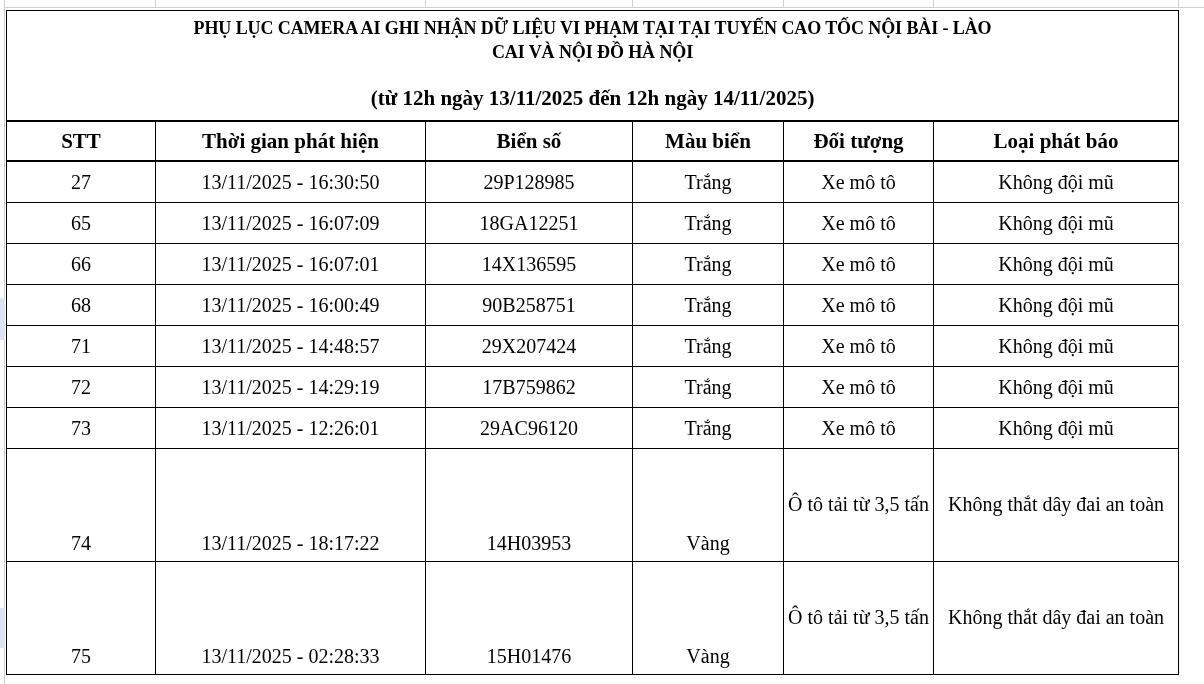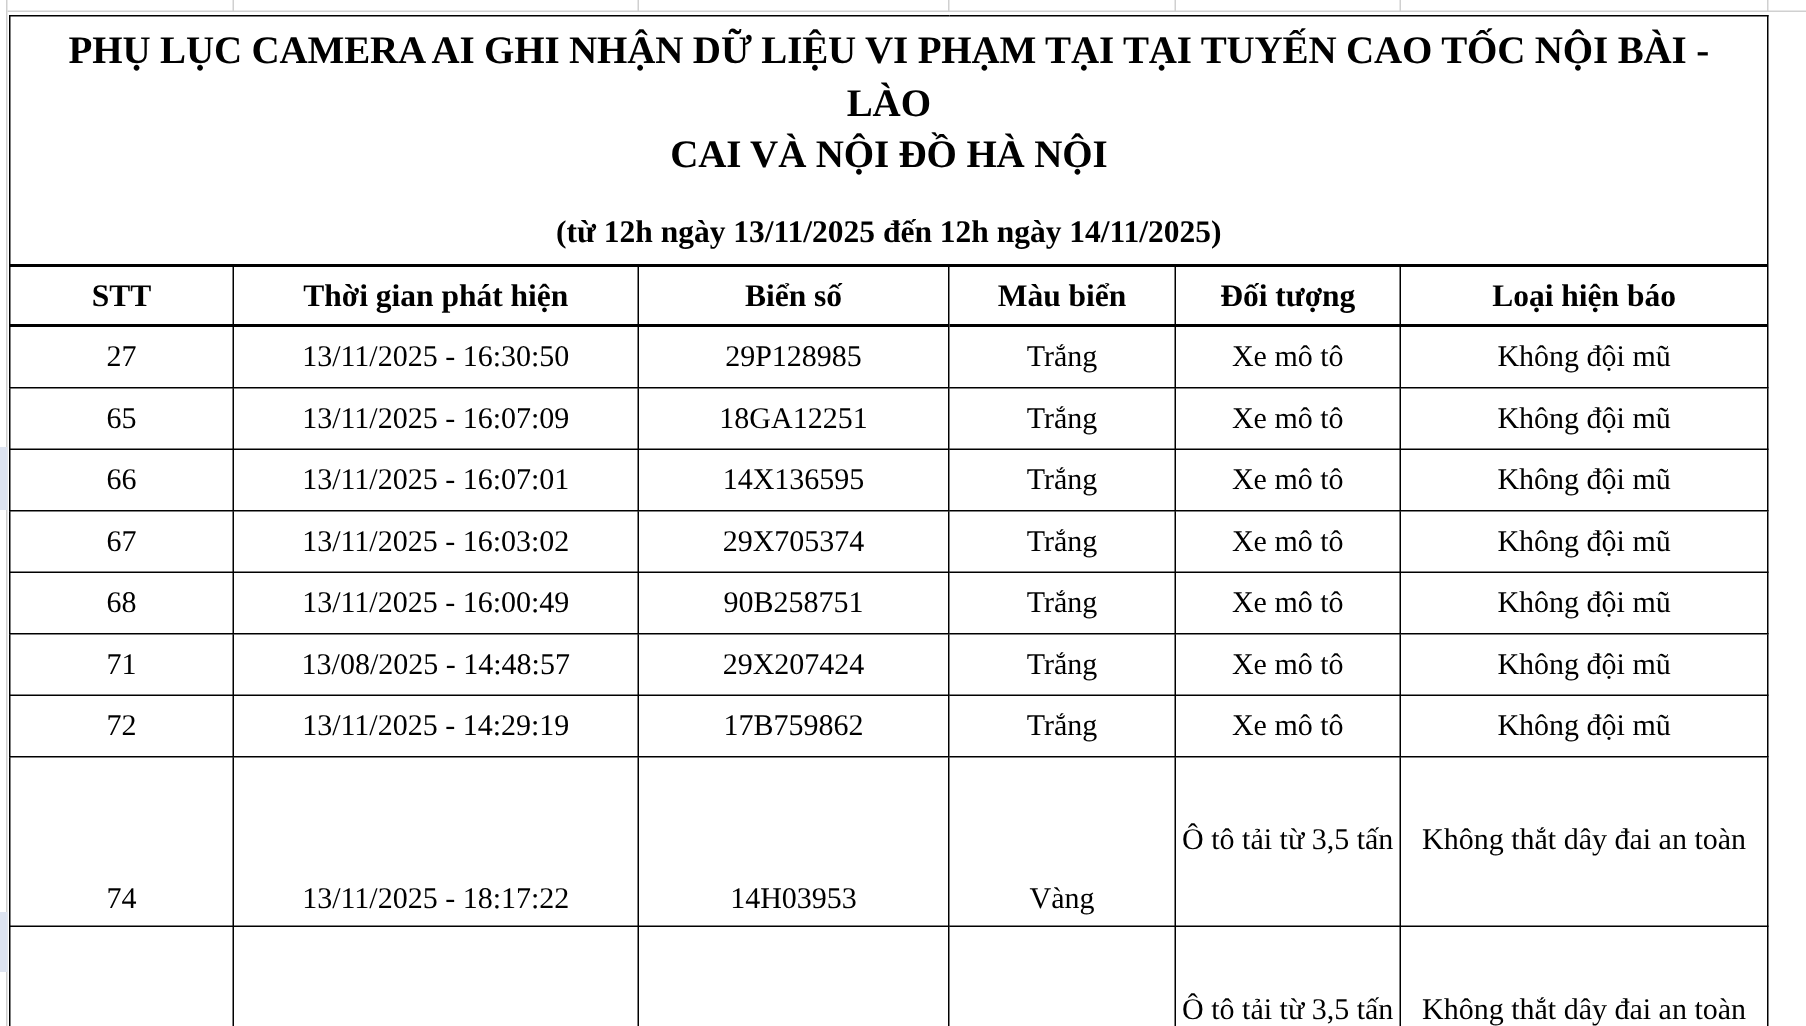--- a/index.html
+++ b/index.html
@@ -74,21 +74,21 @@
     font-weight: normal;
   }
 
   
   .title-cell {
     border-bottom: 2px solid #000 !important;
     padding: 6px 10px 8px 10px !important;
     height: 92px;
   }
   .title-main {
-    font-size: 26px;
+    font-size: 18px;
     font-weight: bold;
     line-height: 1.33;
     letter-spacing: -0.1px;
   }
   .title-sub {
     font-size: 21px;
     font-weight: bold;
     line-height: 1.35;
     margin-top: 19px;
   }
@@ -166,21 +166,21 @@
           <div class="title-main">CAI VÀ NỘI ĐỒ HÀ NỘI</div>
           <div class="title-sub">(từ 12h ngày 13/11/2025 đến 12h ngày 14/11/2025)</div>
         </td>
       </tr>
       <tr class="head">
         <td>STT</td>
         <td>Thời gian phát hiện</td>
         <td>Biển số</td>
         <td>Màu biển</td>
         <td>Đối tượng</td>
-        <td>Loại hiện báo</td>
+        <td>Loại phát báo</td>
       </tr>
 
     <tr class="data">
           <td class="c-stt">27</td>
           <td class="c-time">13/11/2025 - 16:30:50</td>
           <td class="c-plate">29P128985</td>
           <td class="c-color">Trắng</td>
           <td class="c-obj">Xe mô tô</td>
           <td class="c-warn">Không đội mũ</td>
         </tr>
@@ -194,47 +194,47 @@
         </tr>
         <tr class="data">
           <td class="c-stt">66</td>
           <td class="c-time">13/11/2025 - 16:07:01</td>
           <td class="c-plate">14X136595</td>
           <td class="c-color">Trắng</td>
           <td class="c-obj">Xe mô tô</td>
           <td class="c-warn">Không đội mũ</td>
         </tr>
         <tr class="data">
-          <td class="c-stt">67</td>
-          <td class="c-time">13/11/2025 - 16:03:02</td>
-          <td class="c-plate">29X705374</td>
-          <td class="c-color">Trắng</td>
-          <td class="c-obj">Xe mô tô</td>
-          <td class="c-warn">Không đội mũ</td>
-        </tr>
-        <tr class="data">
           <td class="c-stt">68</td>
           <td class="c-time">13/11/2025 - 16:00:49</td>
           <td class="c-plate">90B258751</td>
           <td class="c-color">Trắng</td>
           <td class="c-obj">Xe mô tô</td>
           <td class="c-warn">Không đội mũ</td>
         </tr>
         <tr class="data">
           <td class="c-stt">71</td>
-          <td class="c-time">13/08/2025 - 14:48:57</td>
+          <td class="c-time">13/11/2025 - 14:48:57</td>
           <td class="c-plate">29X207424</td>
           <td class="c-color">Trắng</td>
           <td class="c-obj">Xe mô tô</td>
           <td class="c-warn">Không đội mũ</td>
         </tr>
         <tr class="data">
           <td class="c-stt">72</td>
           <td class="c-time">13/11/2025 - 14:29:19</td>
           <td class="c-plate">17B759862</td>
+          <td class="c-color">Trắng</td>
+          <td class="c-obj">Xe mô tô</td>
+          <td class="c-warn">Không đội mũ</td>
+        </tr>
+        <tr class="data">
+          <td class="c-stt">73</td>
+          <td class="c-time">13/11/2025 - 12:26:01</td>
+          <td class="c-plate">29AC96120</td>
           <td class="c-color">Trắng</td>
           <td class="c-obj">Xe mô tô</td>
           <td class="c-warn">Không đội mũ</td>
         </tr>
         <tr class="data tall">
           <td class="c-stt">74</td>
           <td class="c-time">13/11/2025 - 18:17:22</td>
           <td class="c-plate">14H03953</td>
           <td class="c-color">Vàng</td>
           <td class="c-obj">Ô tô tải từ 3,5 tấn</td>

